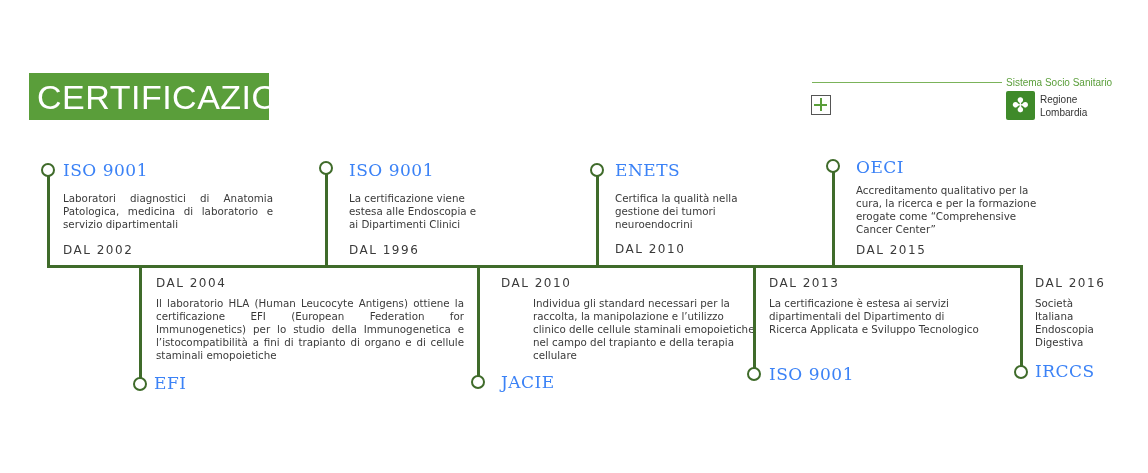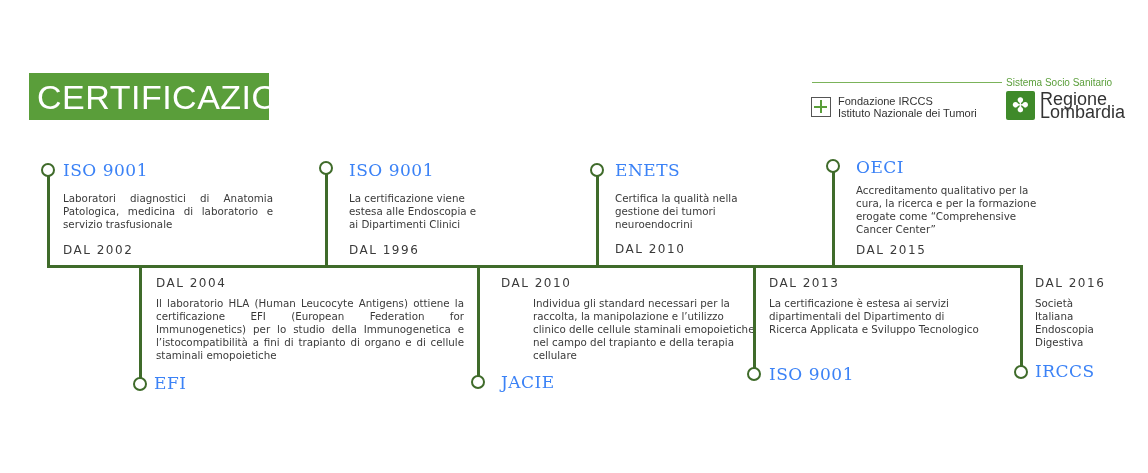--- a/index.html
+++ b/index.html
@@ -15,21 +15,21 @@
 
   .logo-rule { position: absolute; left: 812px; top: 82px; width: 190px; height: 1px; background: #7bb35a; }
   .logo-ssn { position: absolute; left: 1006px; top: 77px; font-family: "Liberation Sans", sans-serif; font-size: 10px; color: #5a9e3a; }
   .logo-int { position: absolute; left: 811px; top: 95px; display: flex; align-items: center; }
   .logo-int .mark { width: 20px; height: 20px; border: 1.5px solid #555; position: relative; margin-right: 7px; }
   .logo-int .mark::before { content: ""; position: absolute; left: 8px; top: 2px; width: 2px; height: 13px; background: #5a9e3a; }
   .logo-int .mark::after { content: ""; position: absolute; left: 2px; top: 8px; width: 13px; height: 2px; background: #5a9e3a; }
   .logo-int .txt { font-family: "Liberation Sans", sans-serif; font-size: 11px; line-height: 12px; color: #333; }
   .logo-rl { position: absolute; left: 1006px; top: 91px; display: flex; align-items: center; }
   .logo-rl .mark { width: 29px; height: 29px; background: #3f8a2a; border-radius: 2px; color: #fff; font-size: 20px; line-height: 29px; text-align: center; margin-right: 5px; font-weight: bold; }
-  .logo-rl .txt { font-family: "Liberation Sans", sans-serif; font-size: 18px; line-height: 13px; color: #333; }
+  .logo-rl .txt { font-family: "Liberation Sans", sans-serif; font-size: 10px; line-height: 13px; color: #333; }
 
   .line { position: absolute; background: #3f6b2a; }
   .node {
     position: absolute; width: 14px; height: 14px; border: 2.5px solid #3f6b2a;
     border-radius: 50%; background: #fff;
   }
   .cert-name {
     position: absolute; font-family: "DejaVu Serif", serif; font-size: 17px;
     color: #3b82f6; letter-spacing: 0.5px; white-space: nowrap;
   }
@@ -45,39 +45,35 @@
 </style>
 </head>
 <body>
 
 <div class="title-box">CERTIFICAZIONI</div>
 
 <div class="logo-rule"></div>
 <div class="logo-ssn">Sistema Socio Sanitario</div>
 <div class="logo-int">
   <div class="mark"></div>
-  <div class="txt">
-    <div>Fondazione IRCCS</div>
-    <div>Istituto Nazionale dei Tumori</div>
-  </div>
 </div>
 <div class="logo-rl">
   <div class="mark">✤</div>
   <div class="txt">
     <div>Regione</div>
     <div>Lombardia</div>
   </div>
 </div>
 
 <div class="line" style="left:47px; top:265px; width:976px; height:3px;"></div>
 
 <div class="line" style="left:47px; top:176px; width:3px; height:91px;"></div>
 <div class="node" style="left:41px; top:163px;"></div>
 <div class="cert-name" style="left:63px; top:160px;">ISO 9001</div>
-<div class="desc justify" style="left:63px; top:192px; width:210px;">Laboratori diagnostici di Anatomia Patologica, medicina di laboratorio e servizio trasfusionale</div>
+<div class="desc justify" style="left:63px; top:192px; width:210px;">Laboratori diagnostici di Anatomia Patologica, medicina di laboratorio e servizio dipartimentali</div>
 <div class="since" style="left:63px; top:243px;">DAL 2002</div>
 
 <div class="line" style="left:325px; top:174px; width:3px; height:93px;"></div>
 <div class="node" style="left:319px; top:161px;"></div>
 <div class="cert-name" style="left:349px; top:160px;">ISO 9001</div>
 <div class="desc" style="left:349px; top:192px; width:135px;">La certificazione viene estesa alle Endoscopia e ai Dipartimenti Clinici</div>
 <div class="since" style="left:349px; top:243px;">DAL 1996</div>
 
 <div class="line" style="left:596px; top:176px; width:3px; height:91px;"></div>
 <div class="node" style="left:590px; top:163px;"></div>

